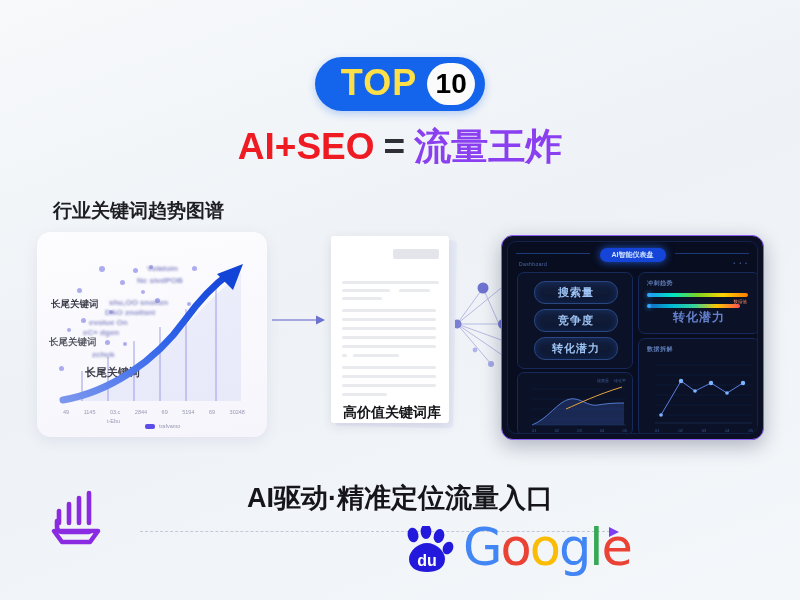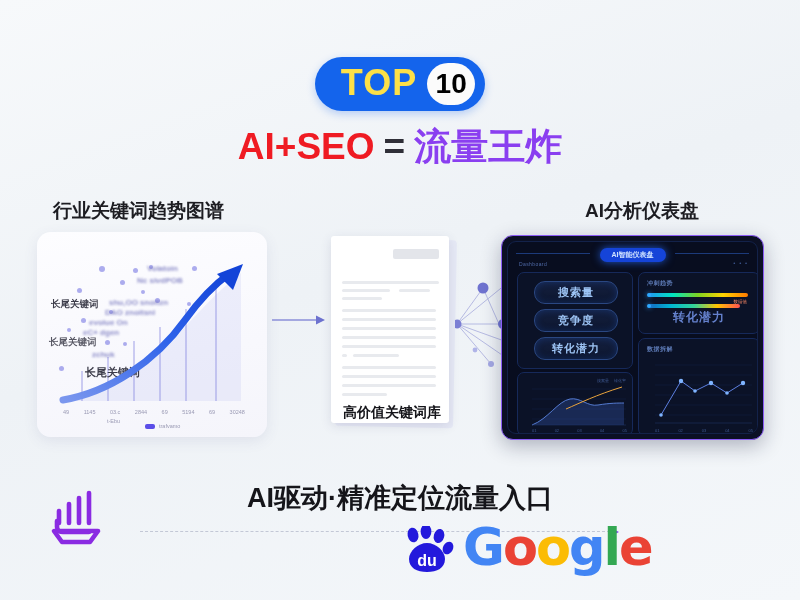--- a/index.html
+++ b/index.html
@@ -151,21 +151,21 @@
   .foot-icon{position:absolute;left:45px;top:485px;width:62px;height:62px;}
   .dash-line{position:absolute;left:140px;top:531px;width:470px;height:1px;
     border-top:1.5px dashed #c3c8d6;}
   .dash-arrow{position:absolute;left:608px;top:526px;width:12px;height:12px;}
 
   .logos{position:absolute;left:400px;top:522px;display:flex;align-items:center;gap:9px;}
   .baidu{display:flex;align-items:flex-end;gap:3px;}
   .bd-mark{position:relative;width:54px;height:48px;}
   .bd-text{font-size:36px;font-weight:bold;color:#e8212c;line-height:1;
     letter-spacing:-1px;margin-bottom:3px;}
-  .google{font-size:51px;line-height:1;font-weight:bold;letter-spacing:-2px;
+  .google{font-size:51px;line-height:1;font-weight:normal;letter-spacing:-2px;
     margin-bottom:4px;font-family:"DejaVu Sans",sans-serif;}
   .g1{color:#4285f4;}.g2{color:#ea4335;}.g3{color:#fbbc05;}
   .g4{color:#4285f4;}.g5{color:#34a853;}.g6{color:#ea4335;}
 </style>
 </head>
 <body>
 
 <div class="stage">
 
   <div class="badge-wrap">
@@ -173,21 +173,20 @@
       <span class="badge-top">TOP</span>
       <span class="badge-circle">10</span>
     </div>
   </div>
 
   <div class="headline">
     <span class="h-red">AI+SEO</span><span class="h-eq">=</span><span class="h-purple">流量王炸</span>
   </div>
 
   <div class="cap cap-left">行业关键词趋势图谱</div>
-  <div class="cap cap-right">AI分析仪表盘</div>
 
   <div class="card-left">
     <div class="lc-inner">
 
       <div class="lc-bars">
         <div class="lc-bar" style="left:16px;height:30px;"></div>
         <div class="lc-bar" style="left:42px;height:44px;"></div>
         <div class="lc-bar" style="left:68px;height:60px;"></div>
         <div class="lc-bar" style="left:94px;height:74px;"></div>
         <div class="lc-bar" style="left:120px;height:92px;"></div>

